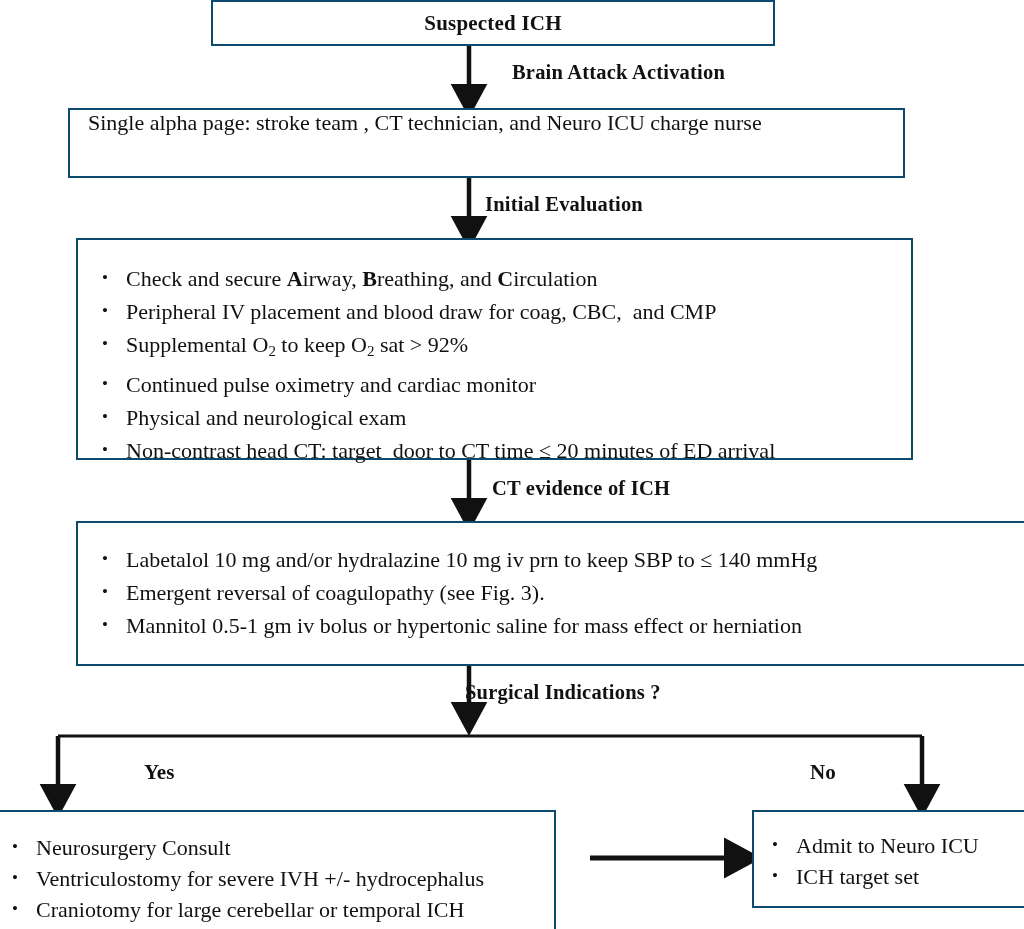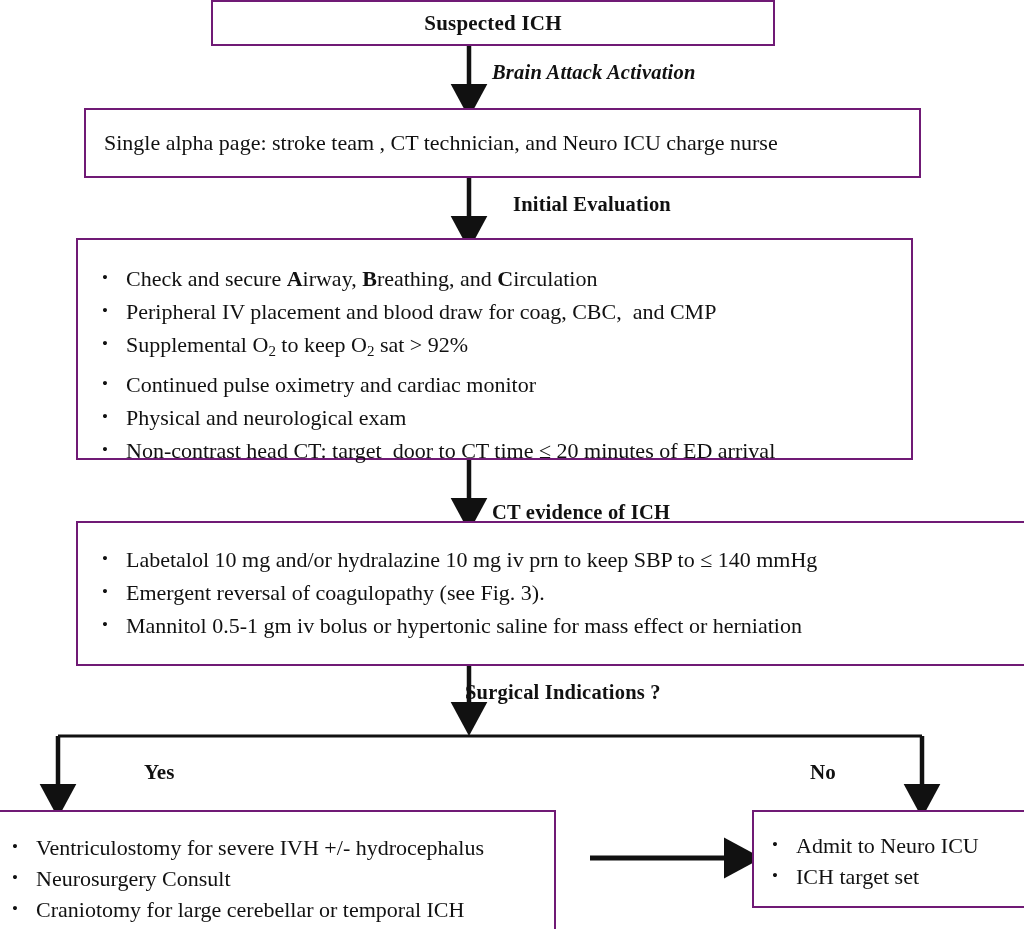--- a/index.html
+++ b/index.html
@@ -16,21 +16,21 @@
     overflow: hidden;
   }
   #flowchart {
     position: absolute;
     left: 0; top: 0;
     width: 1024px;
     height: 929px;
   }
   .box {
     position: absolute;
-    border: 2px solid #701a75;
+    border: 2px solid #0c4a6e;
     background: #ffffff;
     box-sizing: border-box;
   }
   .box-title {
     font-weight: bold;
     font-size: 21px;
     text-align: center;
     letter-spacing: 0.2px;
   }
   .box-plain {
@@ -109,58 +109,58 @@
     <line x1="58" y1="736" x2="58" y2="800" stroke="#111111" stroke-width="4.5" marker-end="url(#ah)"></line>
     <line x1="922" y1="736" x2="922" y2="800" stroke="#111111" stroke-width="4.5" marker-end="url(#ah)"></line>
 
     <line x1="590" y1="858" x2="742" y2="858" stroke="#111111" stroke-width="5" marker-end="url(#ah)"></line>
   </svg>
 
   <div class="box" style="left:211px; top:0px; width:564px; height:46px; display:flex; align-items:center; justify-content:center;">
     <div class="box-title">Suspected ICH</div>
   </div>
 
-  <div class="arrow-label" style="left:492px; top:61px;font-style:italic;">Brain Attack Activation</div>
+  <div class="arrow-label" style="left:512px; top:61px;">Brain Attack Activation</div>
 
-  <div class="box" style="left:84px; top:108px; width:837px; height:70px; display:flex; align-items:center; padding-left:18px;">
+  <div class="box" style="left:68px; top:108px; width:837px; height:70px; display:flex; padding-left:18px;">
     <div class="box-plain">Single alpha page: stroke team , CT technician, and Neuro ICU charge nurse</div>
   </div>
 
-  <div class="arrow-label" style="left:485px; top:193px;margin-left:28px;">Initial Evaluation</div>
+  <div class="arrow-label" style="left:485px; top:193px;">Initial Evaluation</div>
 
   <div class="box" style="left:76px; top:238px; width:837px; height:222px; padding:18px 0 0 14px;">
     <ul class="items wide">
       <li>Check and secure <span class="b">A</span>irway, <span class="b">B</span>reathing, and <span class="b">C</span>irculation</li>
       <li>Peripheral IV placement and blood draw for coag, CBC,&nbsp; and CMP</li>
       <li>Supplemental O<sub>2</sub> to keep O<sub>2</sub> sat &gt; 92%</li>
       <li>Continued pulse oximetry and cardiac monitor</li>
       <li>Physical and neurological exam</li>
       <li>Non-contrast head CT: target&nbsp; door to CT time ≤ 20 minutes of ED arrival</li>
     </ul>
   </div>
 
-  <div class="arrow-label" style="left:492px; top:501px;text-decoration:underline;">CT evidence of ICH</div>
+  <div class="arrow-label" style="left:492px; top:477px;">CT evidence of ICH</div>
 
   <div class="box" style="left:76px; top:521px; width:985px; height:145px; padding:16px 0 0 14px;">
     <ul class="items wide">
       <li>Labetalol 10 mg and/or hydralazine 10 mg iv prn to keep SBP to ≤ 140 mmHg</li>
       <li>Emergent reversal of coagulopathy (see Fig. 3).</li>
       <li>Mannitol 0.5-1 gm iv bolus or hypertonic saline for mass effect or herniation</li>
     </ul>
   </div>
 
   <div class="arrow-label" style="left:465px; top:681px;">Surgical Indications ?</div>
 
   <div class="branch-label" style="left:144px; top:760px;">Yes</div>
   <div class="branch-label" style="left:810px; top:760px;">No</div>
 
   <div class="box" style="left:-8px; top:810px; width:564px; height:130px; padding:16px 0 0 8px;">
     <ul class="items">
+      <li>Neurosurgery Consult</li>
       <li>Ventriculostomy for severe IVH +/- hydrocephalus</li>
-      <li>Neurosurgery Consult</li>
       <li>Craniotomy for large cerebellar or temporal ICH</li>
     </ul>
   </div>
 
   <div class="box" style="left:752px; top:810px; width:306px; height:98px; padding:14px 0 0 8px;">
     <ul class="items">
       <li>Admit to Neuro ICU</li>
       <li>ICH target set</li>
     </ul>
   </div>

